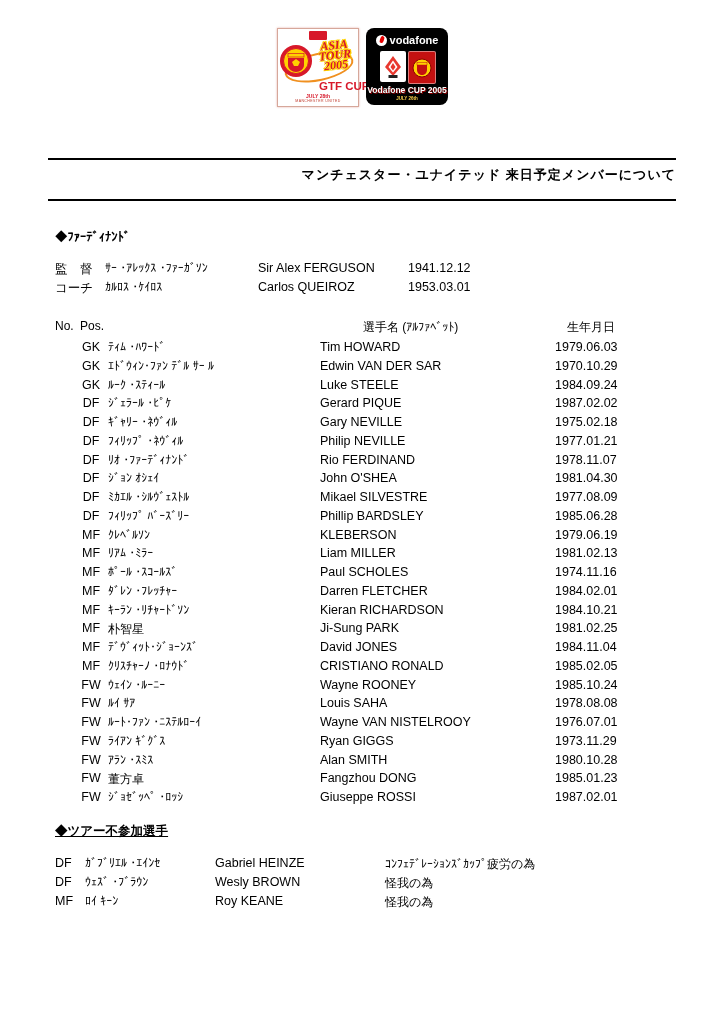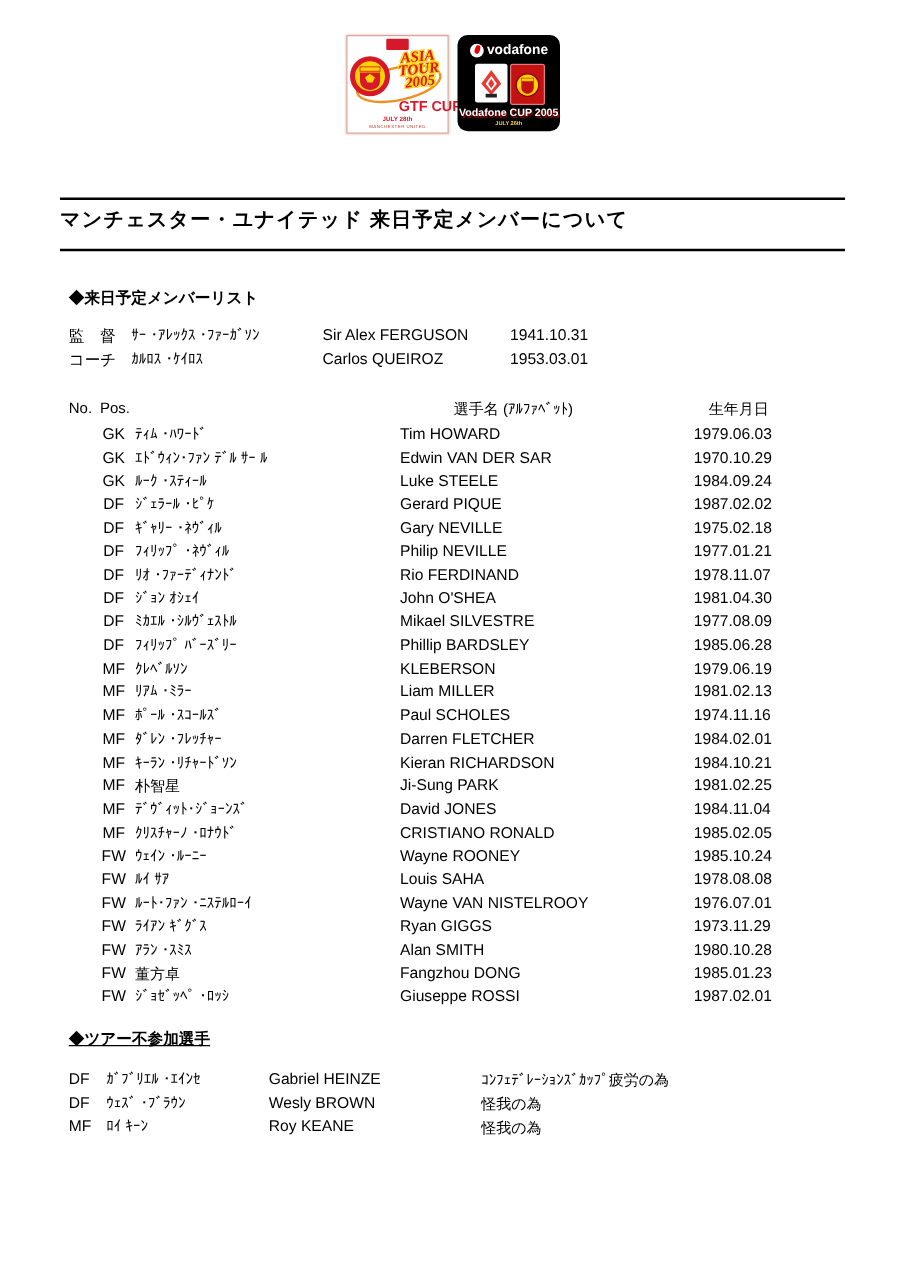--- a/index.html
+++ b/index.html
@@ -41,22 +41,22 @@
   .tile-manu{background:#c41111;border:1px solid rgba(255,255,255,.45);}
   .voda-cup{position:absolute;left:0;right:0;top:57px;text-align:center;color:#fff;
     font-weight:bold;font-size:8.5px;text-shadow:1px 1px 0 #8d0000;white-space:nowrap;}
   .voda-date{position:absolute;left:0;right:0;top:68px;text-align:center;color:#ffd34d;
     font-size:4.5px;font-weight:bold;}
 
   
   .rule{position:absolute;left:48px;width:628px;height:2px;background:#000;}
   .rule-top{top:158px;}
   .rule-bottom{top:199px;}
-  .doc-title{position:absolute;left:48px;top:166px;width:628px;text-align:left;
-    font-size:16px;font-weight:bold;letter-spacing:1px;}
+  .doc-title{position:absolute;left:48px;top:166px;width:628px;text-align:right;
+    font-size:13px;font-weight:bold;letter-spacing:1px;}
 
   
   .sec-heading{position:absolute;left:55px;font-size:12.5px;font-weight:bold;}
   .sec1-heading{top:230px;}
   .sec2-heading{top:823px;text-decoration:underline;}
 
   
   .staff{position:absolute;left:0;top:261px;width:692px;}
   .s-row{position:relative;height:19px;font-size:12.5px;}
   .s-role{position:absolute;left:55px;}
@@ -139,28 +139,28 @@
       </div>
     </div>
     <div class="voda-cup">Vodafone CUP 2005</div>
     <div class="voda-date">JULY 26th</div>
   </div>
 
   <div class="rule rule-top"></div>
   <div class="doc-title">マンチェスター・ユナイテッド 来日予定メンバーについて</div>
   <div class="rule rule-bottom"></div>
 
-  <div class="sec-heading sec1-heading">◆来日予定メンバーリスト</div>
+  <div class="sec-heading sec1-heading">◆ﾌｧｰﾃﾞｨﾅﾝﾄﾞ</div>
 
   <div class="staff">
       <div class="s-row">
       <span class="s-role">監　督</span>
       <span class="s-jp">ｻｰ ･ｱﾚｯｸｽ ･ﾌｧｰｶﾞｿﾝ</span>
       <span class="s-en">Sir Alex FERGUSON</span>
-      <span class="s-dob">1941.10.31</span>
+      <span class="s-dob">1941.12.12</span>
     </div>
       <div class="s-row">
       <span class="s-role">コーチ</span>
       <span class="s-jp">ｶﾙﾛｽ ･ｹｲﾛｽ</span>
       <span class="s-en">Carlos QUEIROZ</span>
       <span class="s-dob">1953.03.01</span>
     </div>
     </div>
 
   <div class="thead">

